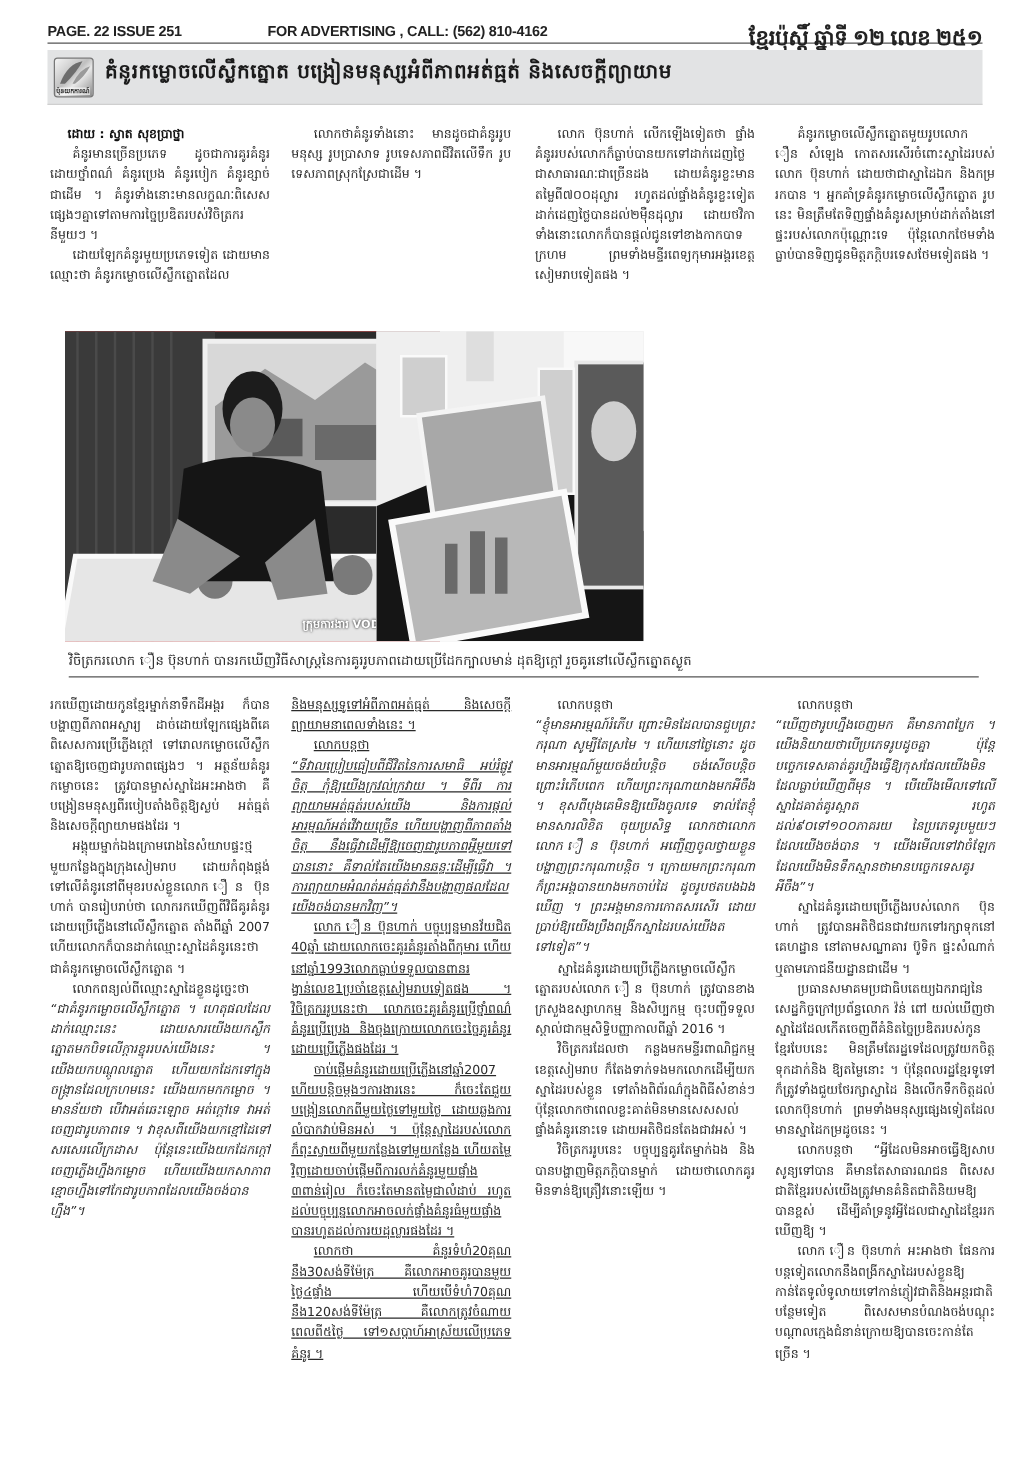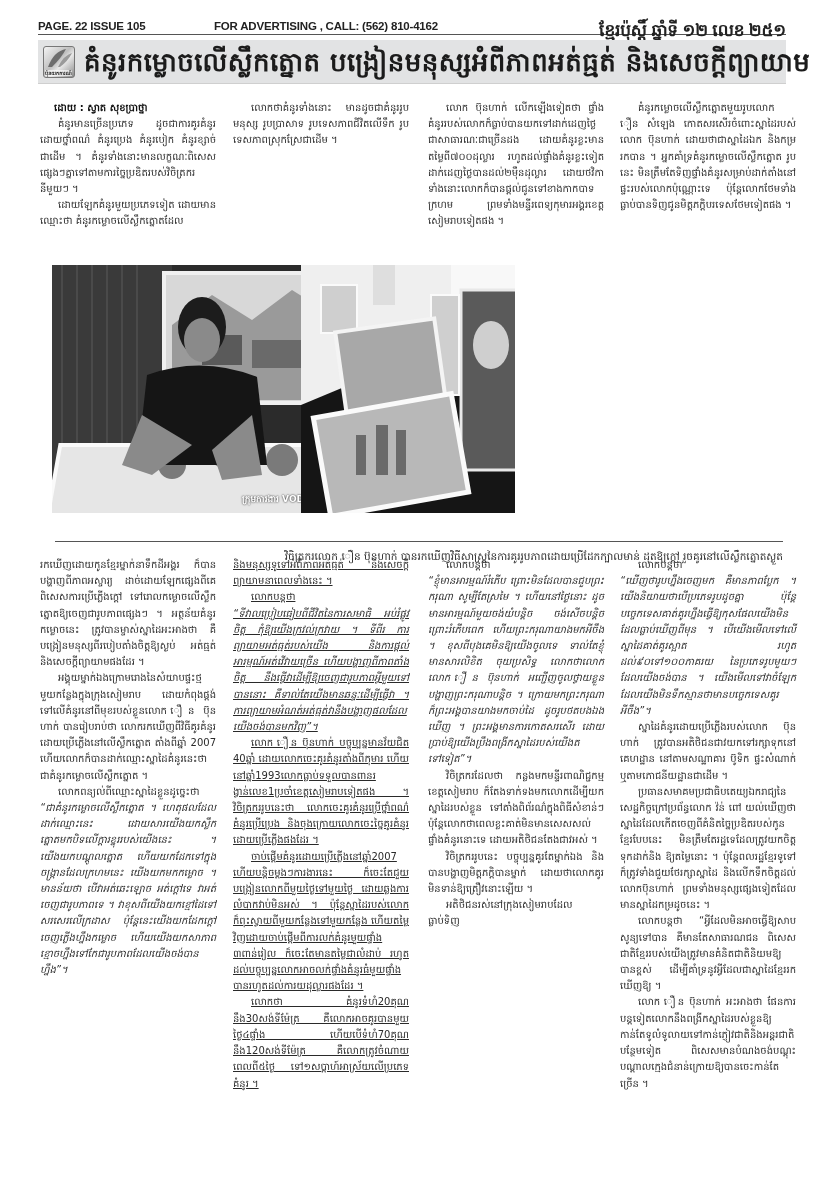--- a/index.html
+++ b/index.html
@@ -6,49 +6,49 @@
   body { width: 823px; height: 1184px; position: relative; overflow: hidden; font-family: "DejaVu Sans", "Liberation Sans", sans-serif; color: #222; }
 
   .topbar { position: absolute; left: 38px; top: 20px; width: 748px; height: 14px; border-bottom: 1px solid #555; font-family: "Liberation Sans", sans-serif; font-weight: bold; font-size: 11.5px; letter-spacing: -0.2px; }
   .topbar .left { position: absolute; left: 0; top: 0; }
   .topbar .mid { position: absolute; left: 176px; top: 0; }
   .topbar .right { position: absolute; right: 0; top: -1px; font-size: 17px; }
 
   .titlebar { position: absolute; left: 38px; top: 40px; width: 748px; height: 43px; background: #e2e3e4; border-bottom: 1px solid #cfcfcf; }
   .logo { position: absolute; left: 5px; top: 6px; width: 30px; height: 30px; border: 1px solid #777; border-radius: 3px; background: linear-gradient(135deg, #f4f4f4 0%, #bfbfbf 45%, #e8e8e8 60%, #8a8a8a 100%); overflow: hidden; }
   .logo .logo-text { position: absolute; left: 1px; bottom: 1px; font-size: 5px; line-height: 6px; color: #222; font-weight: bold; white-space: nowrap; background: rgba(255,255,255,0.6); }
-  .title { position: absolute; left: 46px; top: 6px; font-size: 26px; font-weight: bold; color: #1b1b1b; white-space: nowrap; letter-spacing: 0.5px; }
+  .title { position: absolute; left: 46px; top: 6px; font-size: 16px; font-weight: bold; color: #1b1b1b; white-space: nowrap; letter-spacing: 0.5px; }
 
   .col { position: absolute; font-size: 10px; line-height: 16.2px; text-align: justify; color: #2a2a2a; }
   .col p { margin: 0; text-indent: 18px; }
   .col p.noindent { text-indent: 0; }
   .col p.quote { font-style: italic; }
   .byline { font-weight: bold; text-indent: 14px; display: block; margin-bottom: 0; color: #111; }
 
   .top1 { left: 40px; top: 100px; width: 176px; }
   .top2 { left: 233px; top: 100px; width: 176px; }
   .top3 { left: 428px; top: 100px; width: 176px; }
   .top4 { left: 620px; top: 100px; width: 176px; }
 
   .bot1 { left: 40px; top: 557px; width: 176px; }
   .bot2 { left: 233px; top: 557px; width: 176px; text-decoration: underline; }
   .bot3 { left: 428px; top: 557px; width: 176px; }
   .bot4 { left: 620px; top: 557px; width: 176px; }
   .photo-wrap-left { position: absolute; left: 52px; top: 265px; width: 300px; height: 248px; background: #b91c1c; overflow: hidden; }
   .photo-wrap-right { position: absolute; left: 301px; top: 265px; width: 214px; height: 248px; background: #eee; overflow: hidden; }
 
-  .caption { position: absolute; left: 55px; top: 522px; width: 728px; text-align: right; font-size: 10.5px; color: #2a2a2a; margin-top: 28px; }
+  .caption { position: absolute; left: 55px; top: 522px; width: 728px; text-align: left; font-size: 10.5px; color: #2a2a2a; }
   .caption-rule { position: absolute; left: 55px; top: 541px; width: 728px; height: 1px; background: #555; }
   .watermark { position: absolute; font-size: 9px; font-weight: bold; color: #fff; text-shadow: 0 0 2px #000; }
 </style>
 </head>
 <body>
 
 <div class="topbar">
-  <span class="left">PAGE. 22  ISSUE 105</span>
+  <span class="left">PAGE. 22  ISSUE 251</span>
   <span class="mid">FOR ADVERTISING ,  CALL: (562) 810-4162</span>
   <span class="right">ខ្មែរប៉ុស្តិ៍ ឆ្នាំទី ១២  លេខ ២៥១</span>
 </div>
 
 <div class="titlebar">
   <div class="logo">
     <svg width="30" height="22" viewBox="0 0 30 22">
       <path d="M4 20 Q10 4 22 2 Q18 10 8 20 Z" fill="#6d6d6d"></path>
       <path d="M14 20 Q20 8 28 6 Q24 14 16 20 Z" fill="#9a9a9a"></path>
     </svg>
@@ -137,23 +137,23 @@
   <p class="noindent">និងមនុស្សទូទៅអំពីភាពអត់ធ្មត់ និងសេចក្ដីព្យាយាមនាពេលទាំងនេះ ។</p>
   <p>លោកបន្តថា</p>
   <p class="quote noindent">“ទីវាលប្រៀបធៀបពីជីវិតនៃការសមាធិ អប់រំផ្លូវចិត្ត កុំឱ្យយើងក្រវល់ក្រវាយ ។ ទីពីរ ការព្យាយាមអត់ធ្មត់របស់យើង និងការផ្ដល់អារម្មណ៍អត់វើវាយច្រើន ហើយបង្ហាញពីភាពតាំងចិត្ត នឹងធ្វើវាដើម្បីឱ្យចេញជារូបភាពអ្វីមួយទៅបាននោះ គឺទាល់តែយើងមានឆន្ទៈដើម្បីធ្វើវា ។ ការព្យាយាមអំណត់អត់ធ្មត់វានឹងបង្ហាញផលដែលយើងចង់បានមកវិញ”។</p>
   <p>លោក ឿន ប៊ុនហាក់ បច្ចុប្បន្នមានវ័យជិត 40ឆ្នាំ ដោយលោកចេះគូរគំនូរតាំងពីកុមារ ហើយនៅឆ្នាំ1993លោកធ្លាប់ទទួលបានពានរង្វាន់លេខ1ប្រចាំខេត្តសៀមរាបទៀតផង ។ វិចិត្រកររូបនេះថា លោកចេះគូរគំនូរប្រើថ្នាំពណ៌ គំនូរប្រើប្រេង និងចុងក្រោយលោកចេះច្នៃគូរគំនូរដោយប្រើភ្លើងផងដែរ ។</p>
   <p>ចាប់ផ្ដើមគំនូរដោយប្រើភ្លើងនៅឆ្នាំ2007 ហើយបន្តិចម្ដងៗការងារនេះ ក៏ចេះតែជួយបង្រៀនលោកពីមួយថ្ងៃទៅមួយថ្ងៃ ដោយឆ្លងការលំបាកវាប់មិនអស់ ។ ប៉ុន្តែស្នាដៃរបស់លោកក៏ពុះស្វាយពីមួយកន្លែងទៅមួយកន្លែង ហើយតម្លៃវិញដោយចាប់ផ្ដើមពីការលក់គំនូរមួយផ្ទាំង ៣ពាន់រៀល ក៏ចេះតែមានតម្លៃជាលំដាប់ រហូតដល់បច្ចុប្បន្នលោកអាចលក់ផ្ទាំងគំនូរធំមួយផ្ទាំងបានរហូតដល់ការយដុល្លារផងដែរ ។</p>
   <p>លោកថា គំនូរទំហំ20គុណនឹង30សង់ទីម៉ែត្រ គឺលោកអាចគូរបានមួយថ្ងៃ៤ផ្ទាំង ហើយបើទំហំ70គុណនឹង120សង់ទីម៉ែត្រ គឺលោកត្រូវចំណាយពេលពី៥ថ្ងៃ ទៅ១សប្ដាហ៍អាស្រ័យលើប្រភេទគំនូរ ។</p>
 </div>
 <div class="col bot3">
   <p>លោកបន្តថា</p>
   <p class="quote noindent">“ខ្ញុំមានអារម្មណ៍រំភើប ព្រោះមិនដែលបានជួបព្រះករុណា សូម្បីតែស្រមៃ ។ ហើយនៅថ្ងៃនោះ ដូចមានអារម្មណ៍មួយចង់យំបន្តិច ចង់សើចបន្តិច ព្រោះរំភើបពេក ហើយព្រះករុណាយាងមកអីចឹង ។ ខុសពីបុងគេមិនឱ្យយើងចូលទេ ទាល់តែខ្ញុំមានសារលិខិត ចុយប្រសិទ្ធ លោកថាលោកលោក ឿន ប៊ុនហាក់ អញ្ជើញចូលថ្វាយខ្លួនបង្ហាញព្រះករុណាបន្តិច ។ ក្រោយមកព្រះករុណាក៏ព្រះអង្គបានយាងមកចាប់ដៃ ដូចរូបថតបងឯងឃើញ ។ ព្រះអង្គមានការកោតសរសើរ ដោយប្រាប់ឱ្យយើងប្រឹងពង្រីកស្នាដៃរបស់យើងតទៅទៀត”។</p>
+  <p>ស្នាដៃគំនូរដោយប្រើភ្លើងកម្លោចលើស្លឹកត្នោតរបស់លោក ឿន ប៊ុនហាក់ ត្រូវបានខាងក្រសួងឧស្សាហកម្ម និងសិប្បកម្ម ចុះបញ្ជីទទួលស្គាល់ជាកម្មសិទ្ធិបញ្ញាកាលពីឆ្នាំ 2016 ។</p>
   <p>វិចិត្រករដែលថា កន្លងមកមន្ទីរពាណិជ្ជកម្មខេត្តសៀមរាប ក៏តែងទាក់ទងមកលោកដើម្បីយកស្នាដៃរបស់ខ្លួន ទៅតាំងពិព័រណ៌ក្នុងពិធីសំខាន់ៗ ប៉ុន្តែលោកថាពេលខ្លះគាត់មិនមានសេសសល់ផ្ទាំងគំនូរនោះទេ ដោយអតិថិជនតែងជាវអស់ ។</p>
   <p>វិចិត្រកររូបនេះ បច្ចុប្បន្នគូរតែម្នាក់ឯង និងបានបង្ហាញមិត្តភក្តិបានម្នាក់ ដោយថាលោកគូរមិនទាន់ឱ្យត្រឿវនោះឡើយ ។</p>
-  <p>អតិថិជនរស់នៅក្រុងសៀមរាបដែលធ្លាប់ទិញ</p>
 </div>
 <div class="col bot4">
   <p>លោកបន្តថា</p>
   <p class="quote noindent">“ឃើញថារូបហ្នឹងចេញមក គឺមានភាពប្លែក ។ យើងនិយាយថាបើប្រភេទរូបដូចគ្នា ប៉ុន្តែបច្ចេកទេសគាត់គូរហ្នឹងធ្វើឱ្យកុសផែលយើងមិនដែលធ្លាប់ឃើញពីមុន ។ បើយើងមើលទៅលើស្នាដៃគាត់គូរស្អាត រហូតដល់៩០ទៅ១០០ភាគរយ នៃប្រភេទរូបមួយៗដែលយើងចង់បាន ។ យើងមើលទៅវាចំឡែកដែលយើងមិនទឹកស្មានថាមានបច្ចេកទេសគូរអីចឹង”។</p>
   <p>ស្នាដៃគំនូរដោយប្រើភ្លើងរបស់លោក ប៊ុនហាក់ ត្រូវបានអតិថិជនជាវយកទៅរក្សាទុកនៅគេហដ្ឋាន នៅតាមសណ្ឋាគារ ប៊ូទិក ផ្ទះសំណាក់ ឬតាមភោជនីយដ្ឋានជាដើម ។</p>
   <p>ប្រធានសមាគមប្រជាធិបតេយ្យឯករាជ្យនៃសេដ្ឋកិច្ចក្រៅប្រព័ន្ធលោក វ៉ន់ ពៅ យល់ឃើញថាស្នាដៃដែលកើតចេញពីគំនិតច្នៃប្រឌិតរបស់កូនខ្មែរបែបនេះ មិនត្រឹមតែរដ្ឋទេដែលត្រូវយកចិត្តទុកដាក់និង ឱ្យតម្លៃនោះ ។ ប៉ុន្តែពលរដ្ឋខ្មែរទូទៅក៏ត្រូវទាំងជួយថែរក្សាស្នាដៃ និងលើកទឹកចិត្តដល់លោកប៊ុនហាក់ ព្រមទាំងមនុស្សផ្សេងទៀតដែលមានស្នាដៃកម្រដូចនេះ ។</p>
   <p>លោកបន្តថា “អ្វីដែលមិនអាចធ្វើឱ្យសាបសូន្យទៅបាន គឺមានតែសាធារណជន ពិសេសជាតិខ្មែររបស់យើងត្រូវមានគំនិតជាតិនិយមឱ្យបានខ្ពស់ ដើម្បីគាំទ្រនូវអ្វីដែលជាស្នាដៃខ្មែររកឃើញឱ្យ ។</p>
   <p>លោក ឿន ប៊ុនហាក់ អះអាងថា ផែនការបន្តទៀតលោកនឹងពង្រីកស្នាដៃរបស់ខ្លួនឱ្យកាន់តែទូលំទូលាយទៅកាន់ភ្ញៀវជាតិនិងអន្តរជាតិបន្ថែមទៀត ពិសេសមានបំណងចង់បណ្ដុះបណ្ដាលក្មេងជំនាន់ក្រោយឱ្យបានចេះកាន់តែច្រើន ។</p>
 </div>
 

